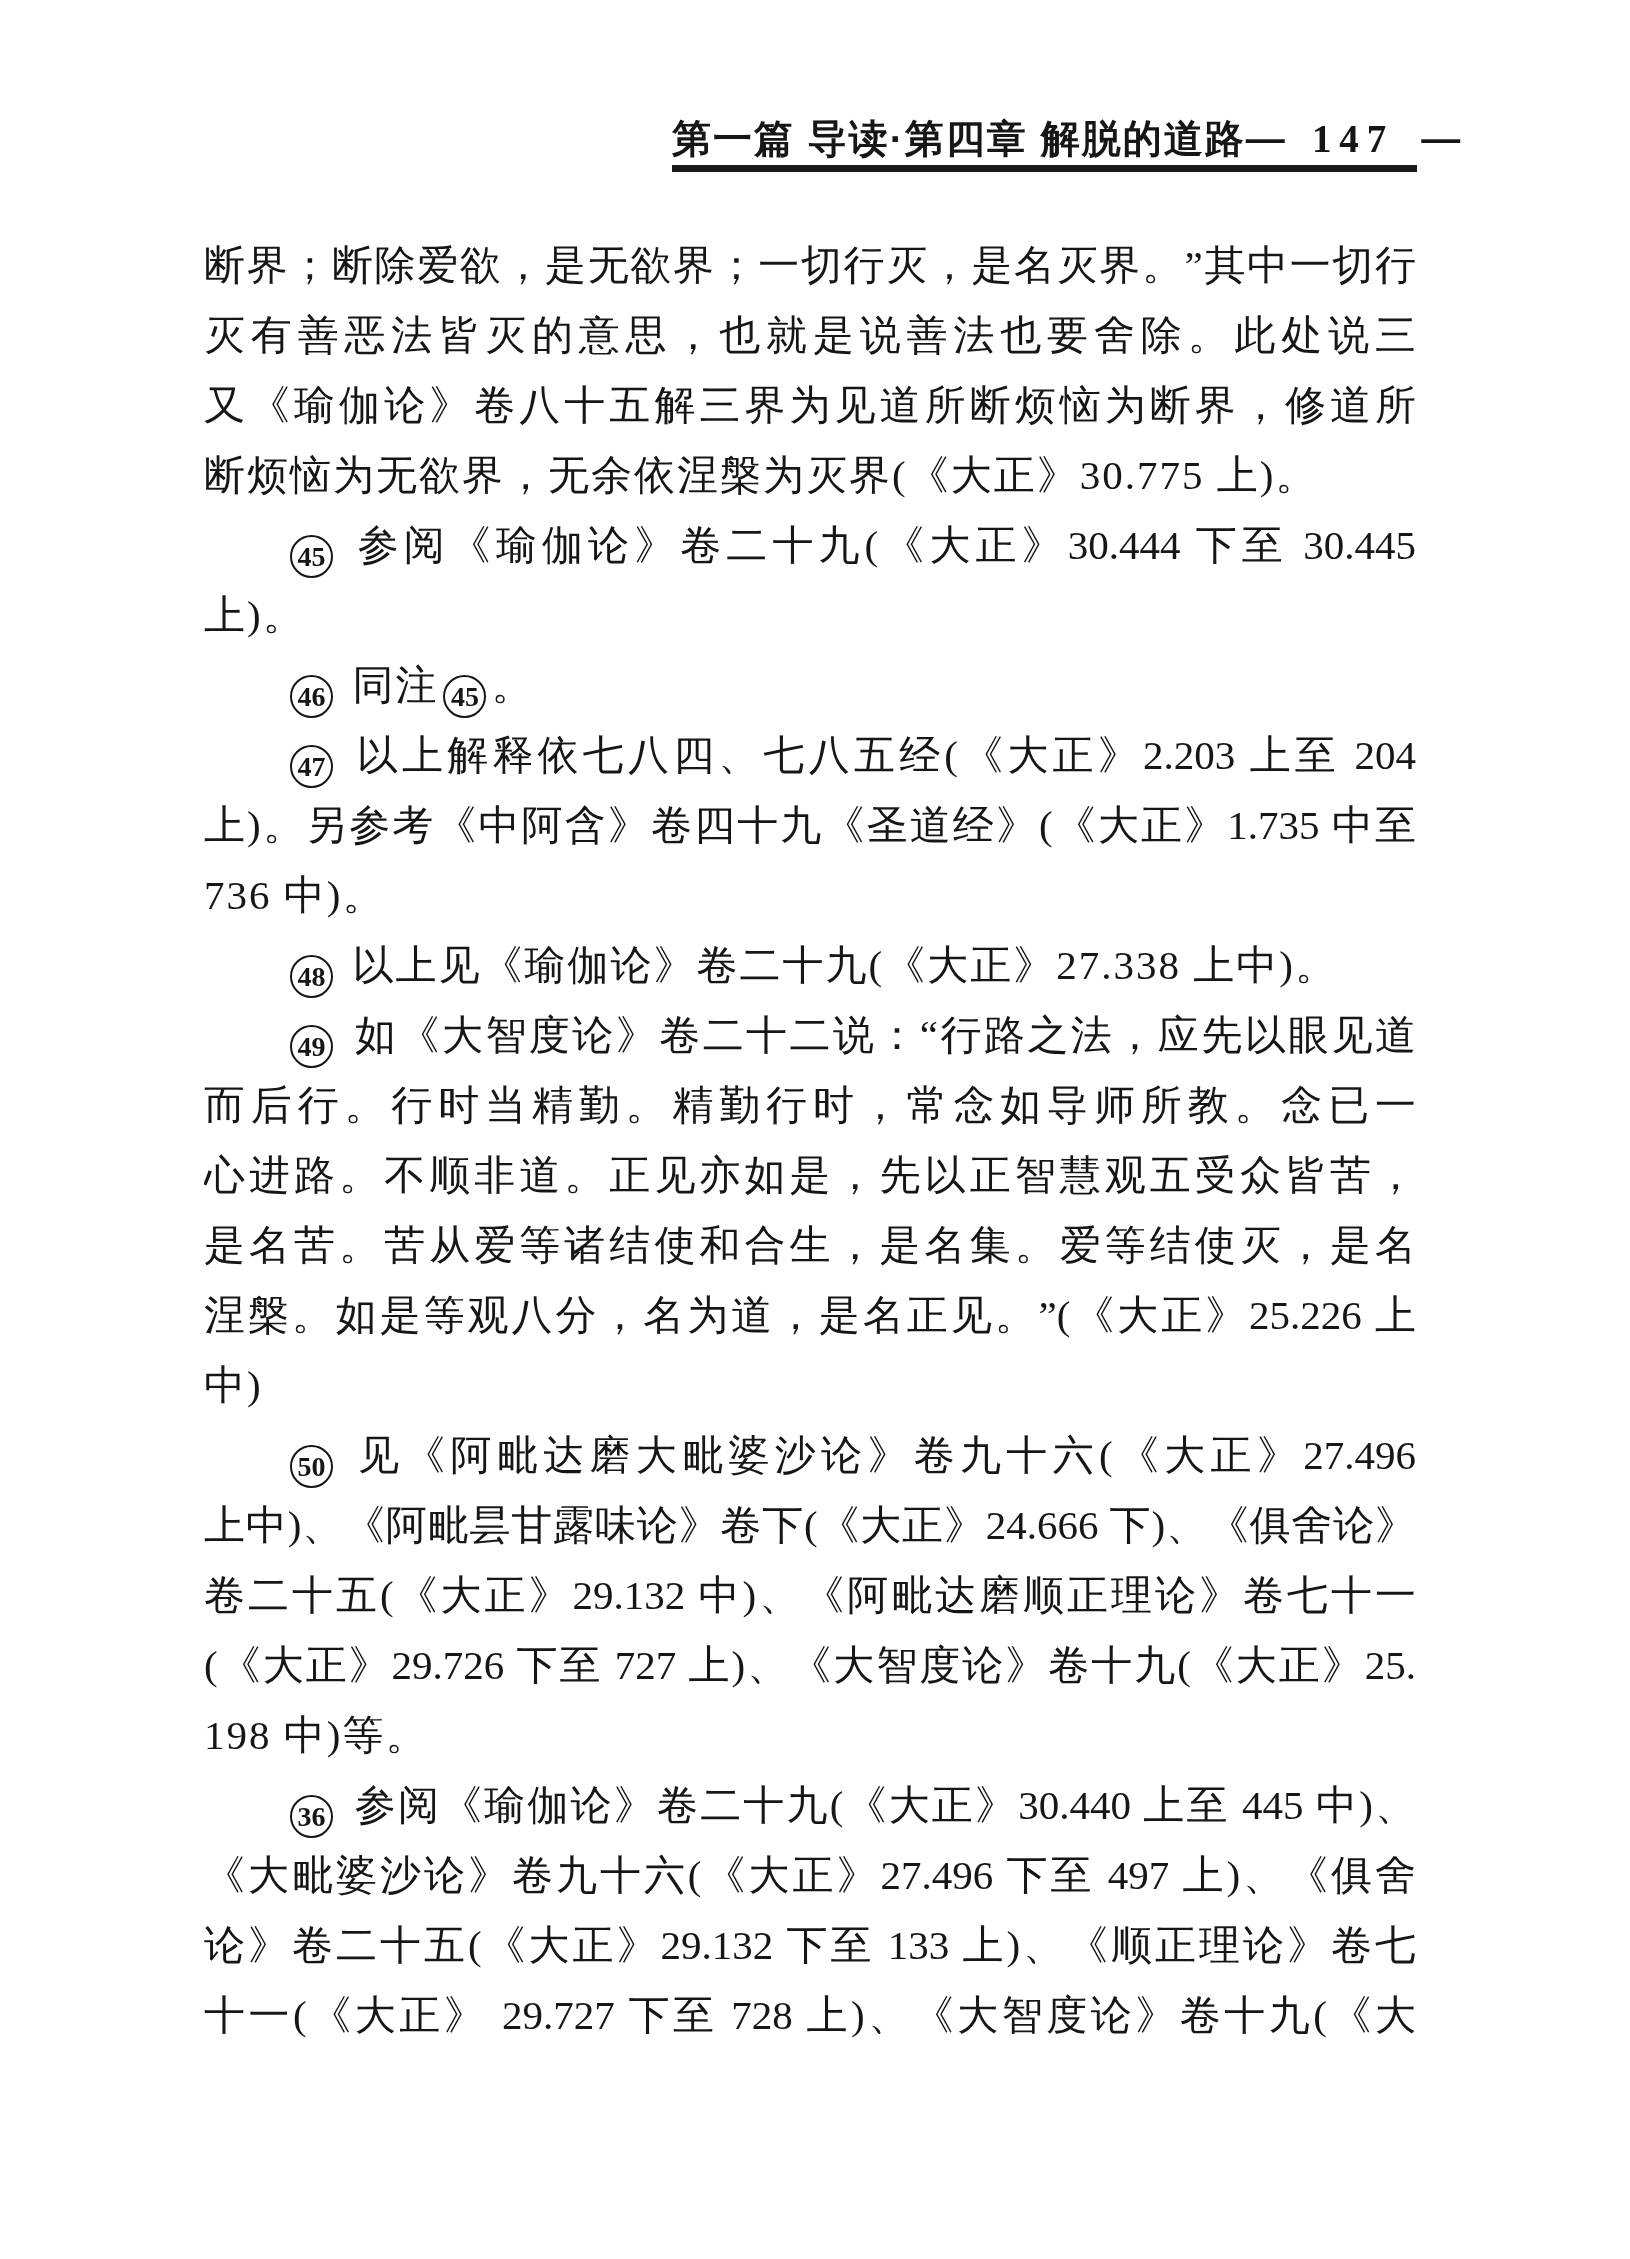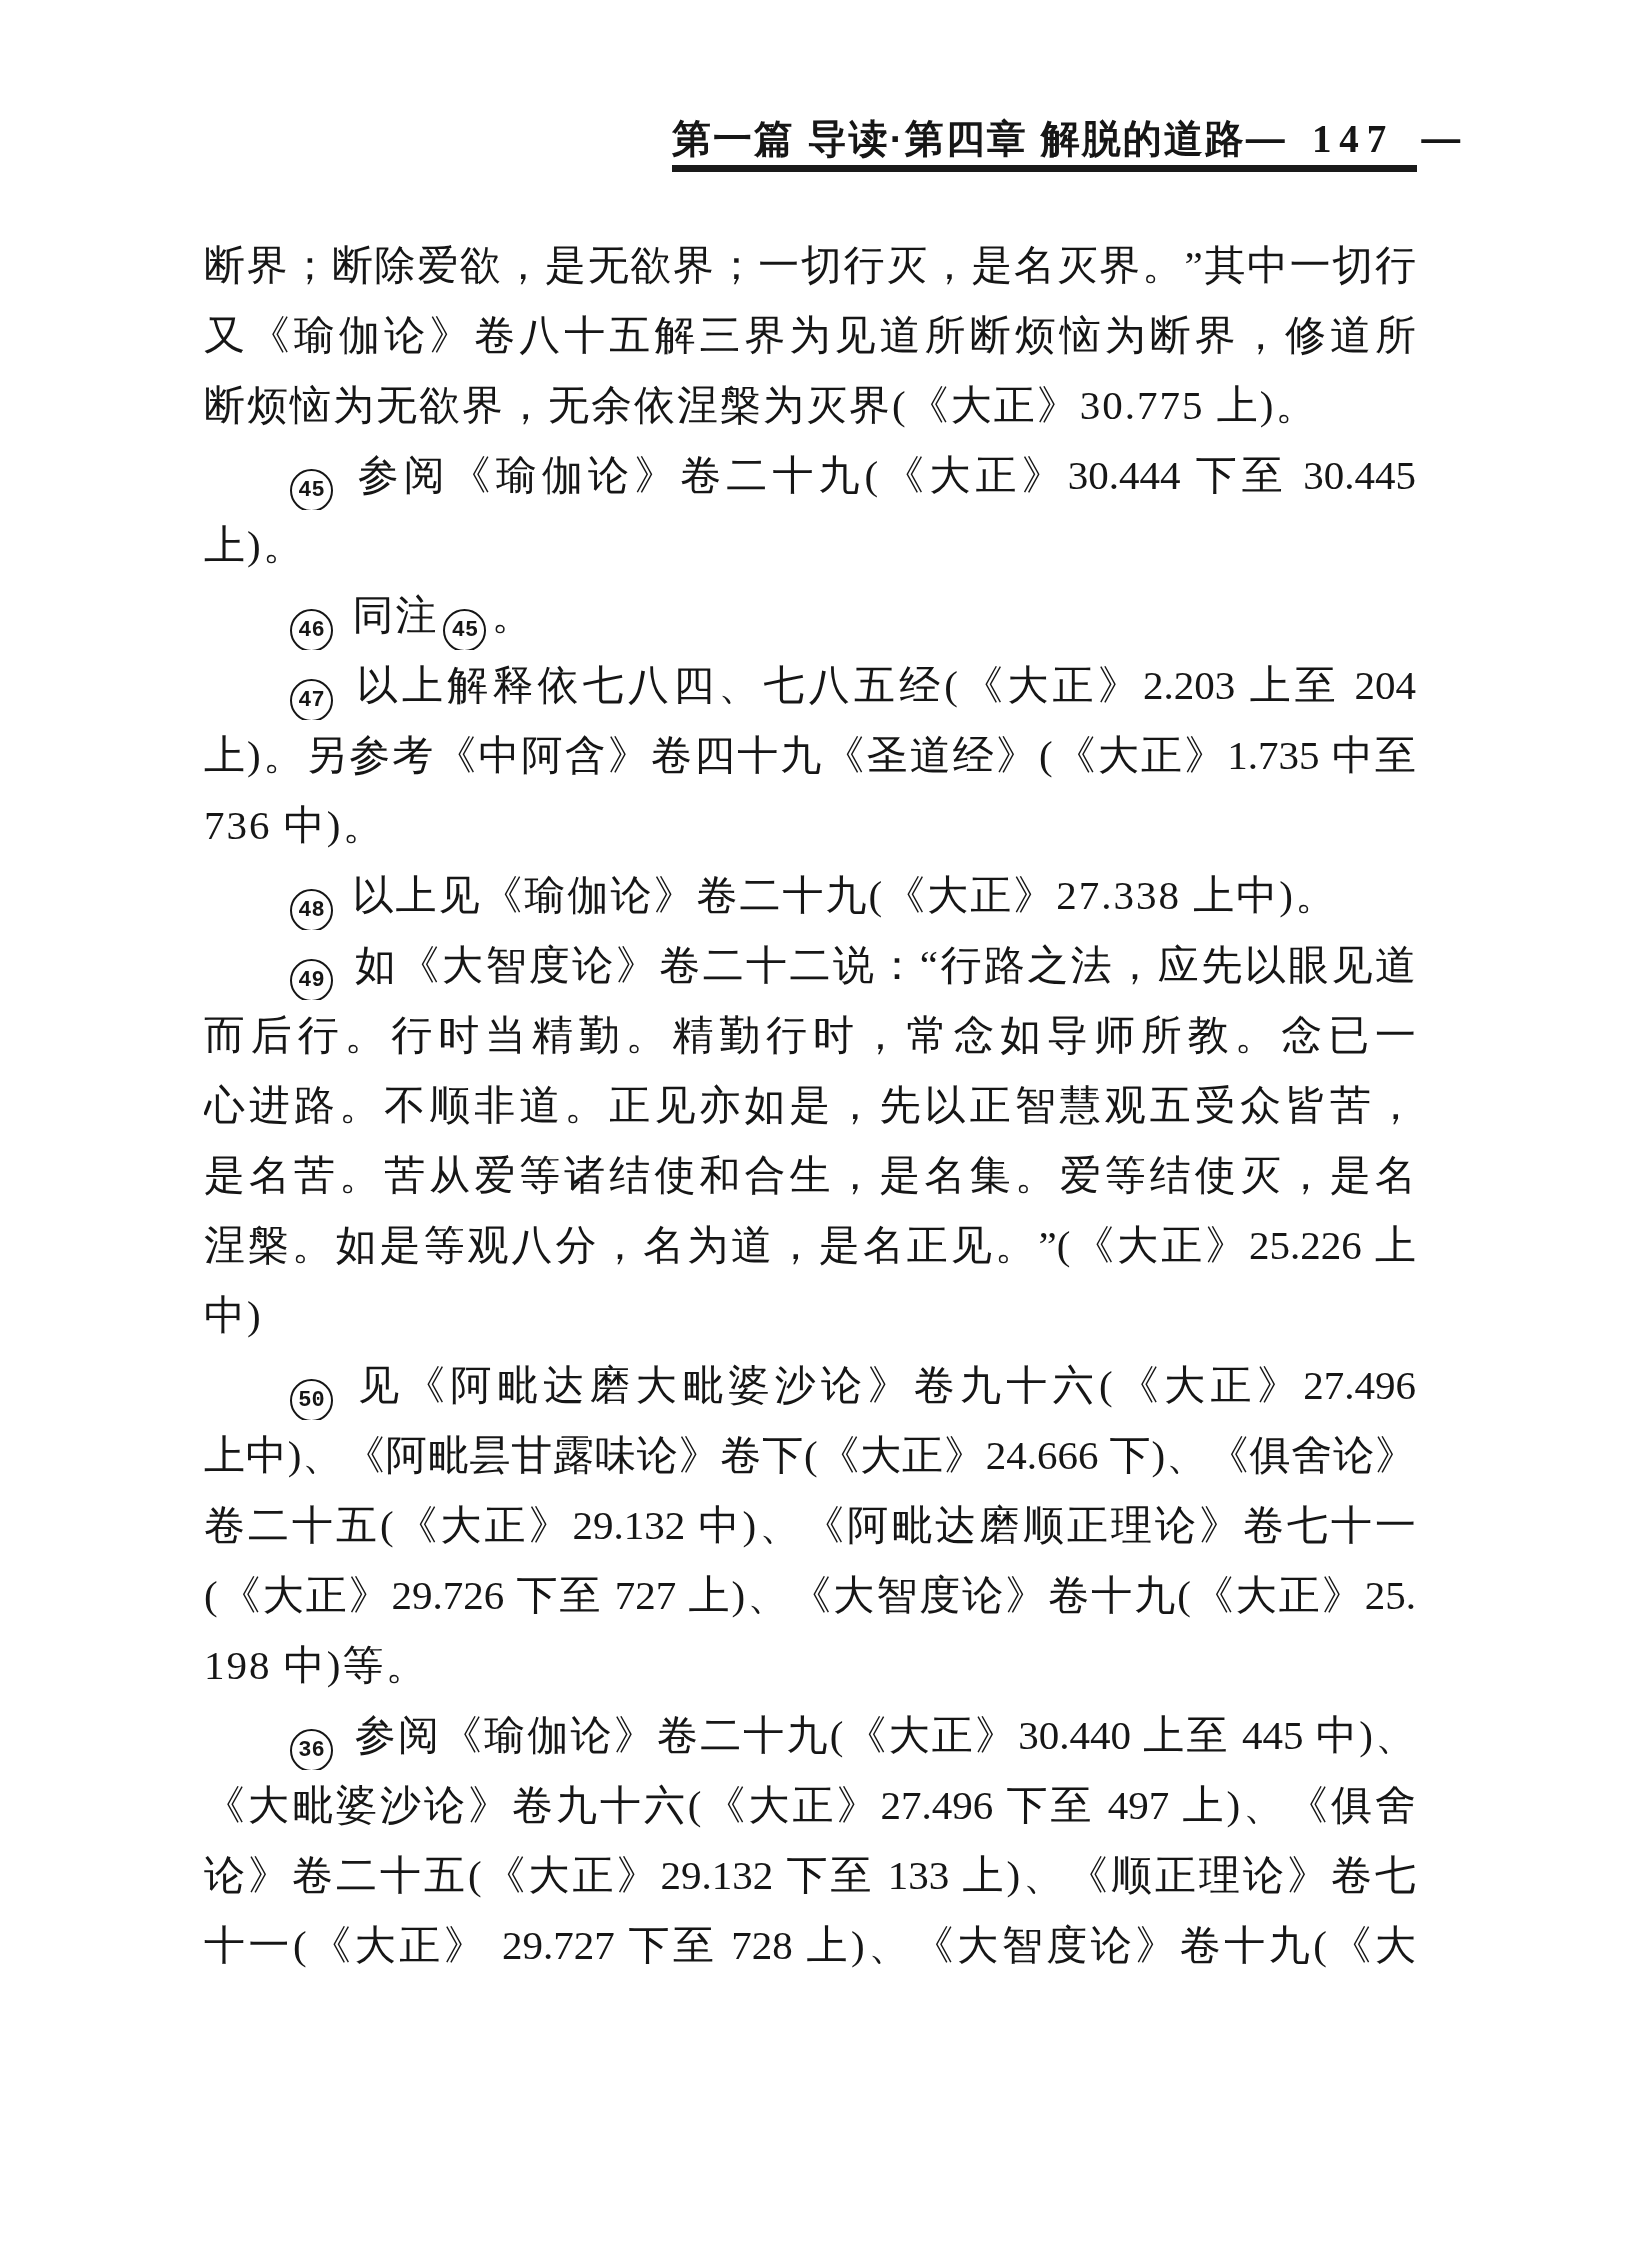--- a/index.html
+++ b/index.html
@@ -59,22 +59,22 @@
   
   .circ {
     display: inline-flex;
     align-items: center;
     justify-content: center;
     box-sizing: border-box;
     width: 43px;
     height: 43px;
     border: 2.9px solid #161616;
     border-radius: 50%;
-    font-family: Liberation Mono, monospace;
-    font-size: 22px;
+    font-family: Liberation Serif, serif;
+    font-size: 28px;
     font-weight: 700;
     letter-spacing: 0;
     vertical-align: -6.9px;
   }
   .circ.lead { margin-right: 19.6px; }
   .circ.inline { margin: 0 4.9px; }
 </style>
 </head>
 <body>
 
@@ -86,20 +86,21 @@
       <span>—</span>
       <span class="pagenum">147</span>
       <span>—</span>
     </span>
   </div>
 
   <div class="header-rule"></div>
 
   <div class="body-text">
       <div class="line"><span>断界；断除爱欲，是无欲界；一切行灭，是名灭界。”其中一切行</span></div>
+      <div class="line"><span>灭有善恶法皆灭的意思，也就是说善法也要舍除。此处说三</span></div>
       <div class="line"><span>又《瑜伽论》卷八十五解三界为见道所断烦恼为断界，修道所</span></div>
       <div class="line final"><span>断烦恼为无欲界，无余依涅槃为灭界(《大正》30.775 上)。</span></div>
       <div class="line indent"><span class="circ lead">45</span><span>参阅《瑜伽论》卷二十九(《大正》30.444 下至 30.445</span></div>
       <div class="line final"><span>上)。</span></div>
       <div class="line indent final"><span class="circ lead">46</span><span>同注</span><span class="circ inline">45</span><span>。</span></div>
       <div class="line indent"><span class="circ lead">47</span><span>以上解释依七八四、七八五经(《大正》2.203 上至 204</span></div>
       <div class="line"><span>上)。另参考《中阿含》卷四十九《圣道经》(《大正》1.735 中至</span></div>
       <div class="line final"><span>736 中)。</span></div>
       <div class="line indent final"><span class="circ lead">48</span><span>以上见《瑜伽论》卷二十九(《大正》27.338 上中)。</span></div>
       <div class="line indent"><span class="circ lead">49</span><span>如《大智度论》卷二十二说：“行路之法，应先以眼见道</span></div>

